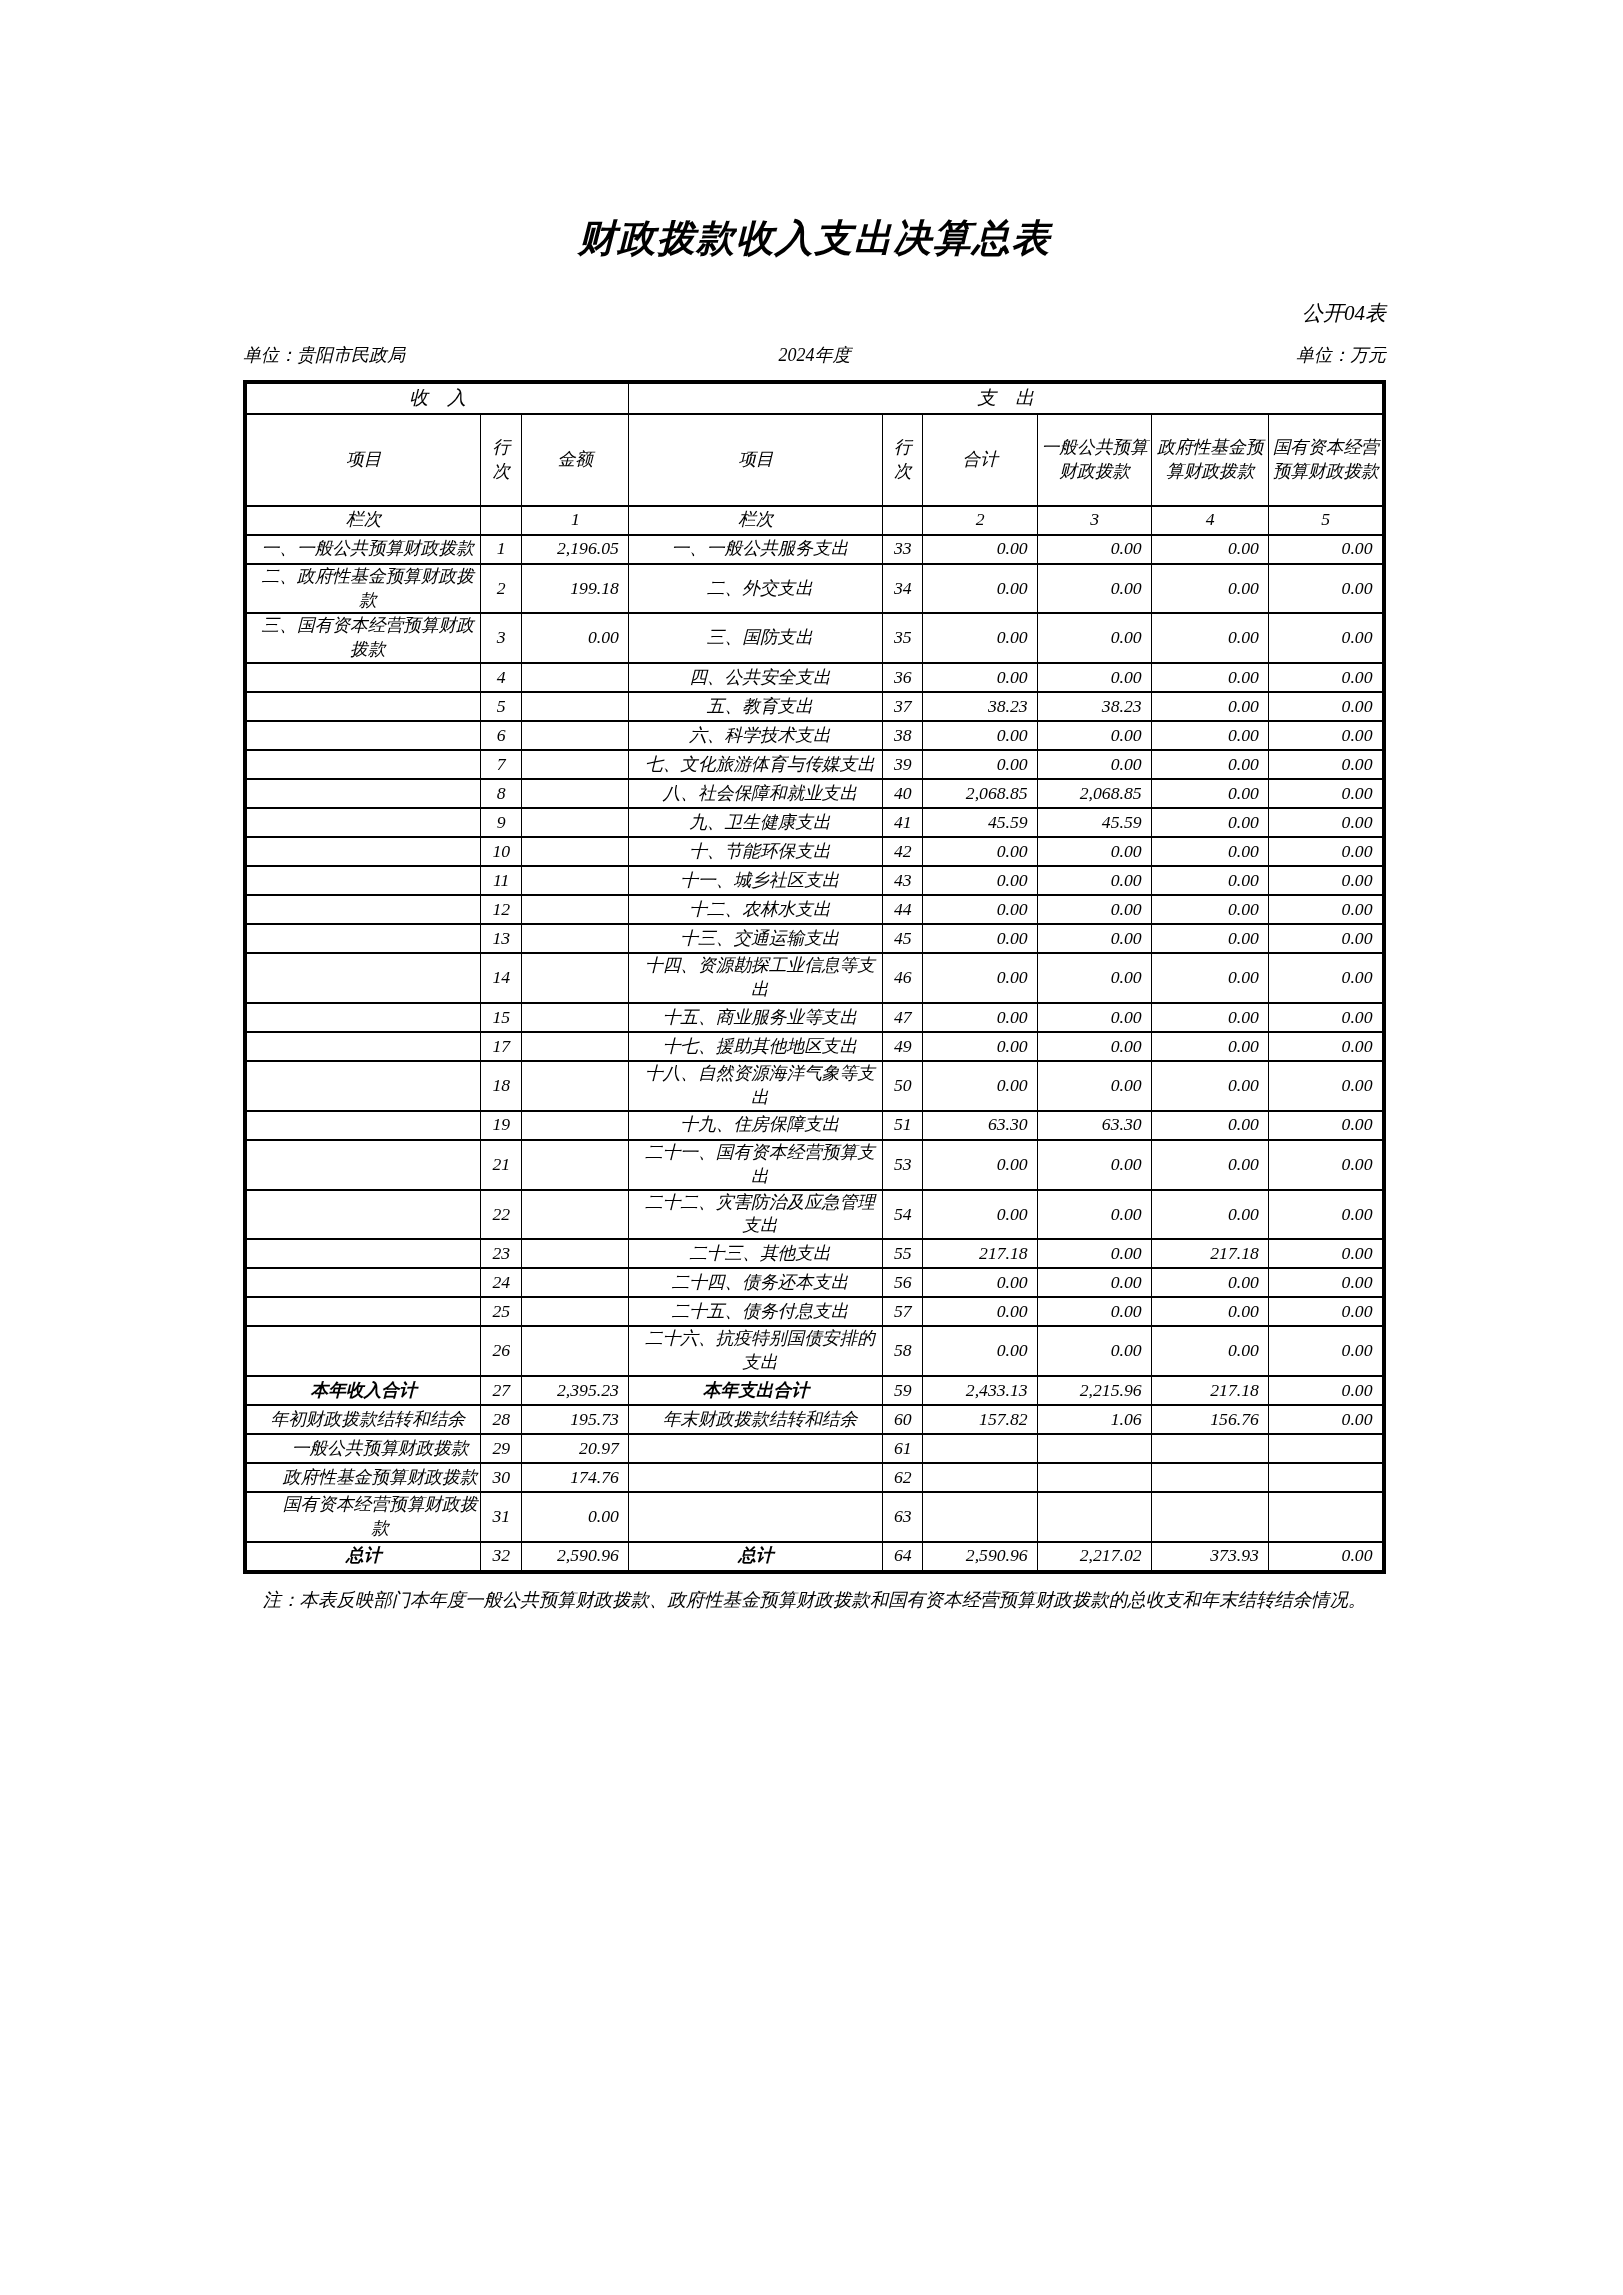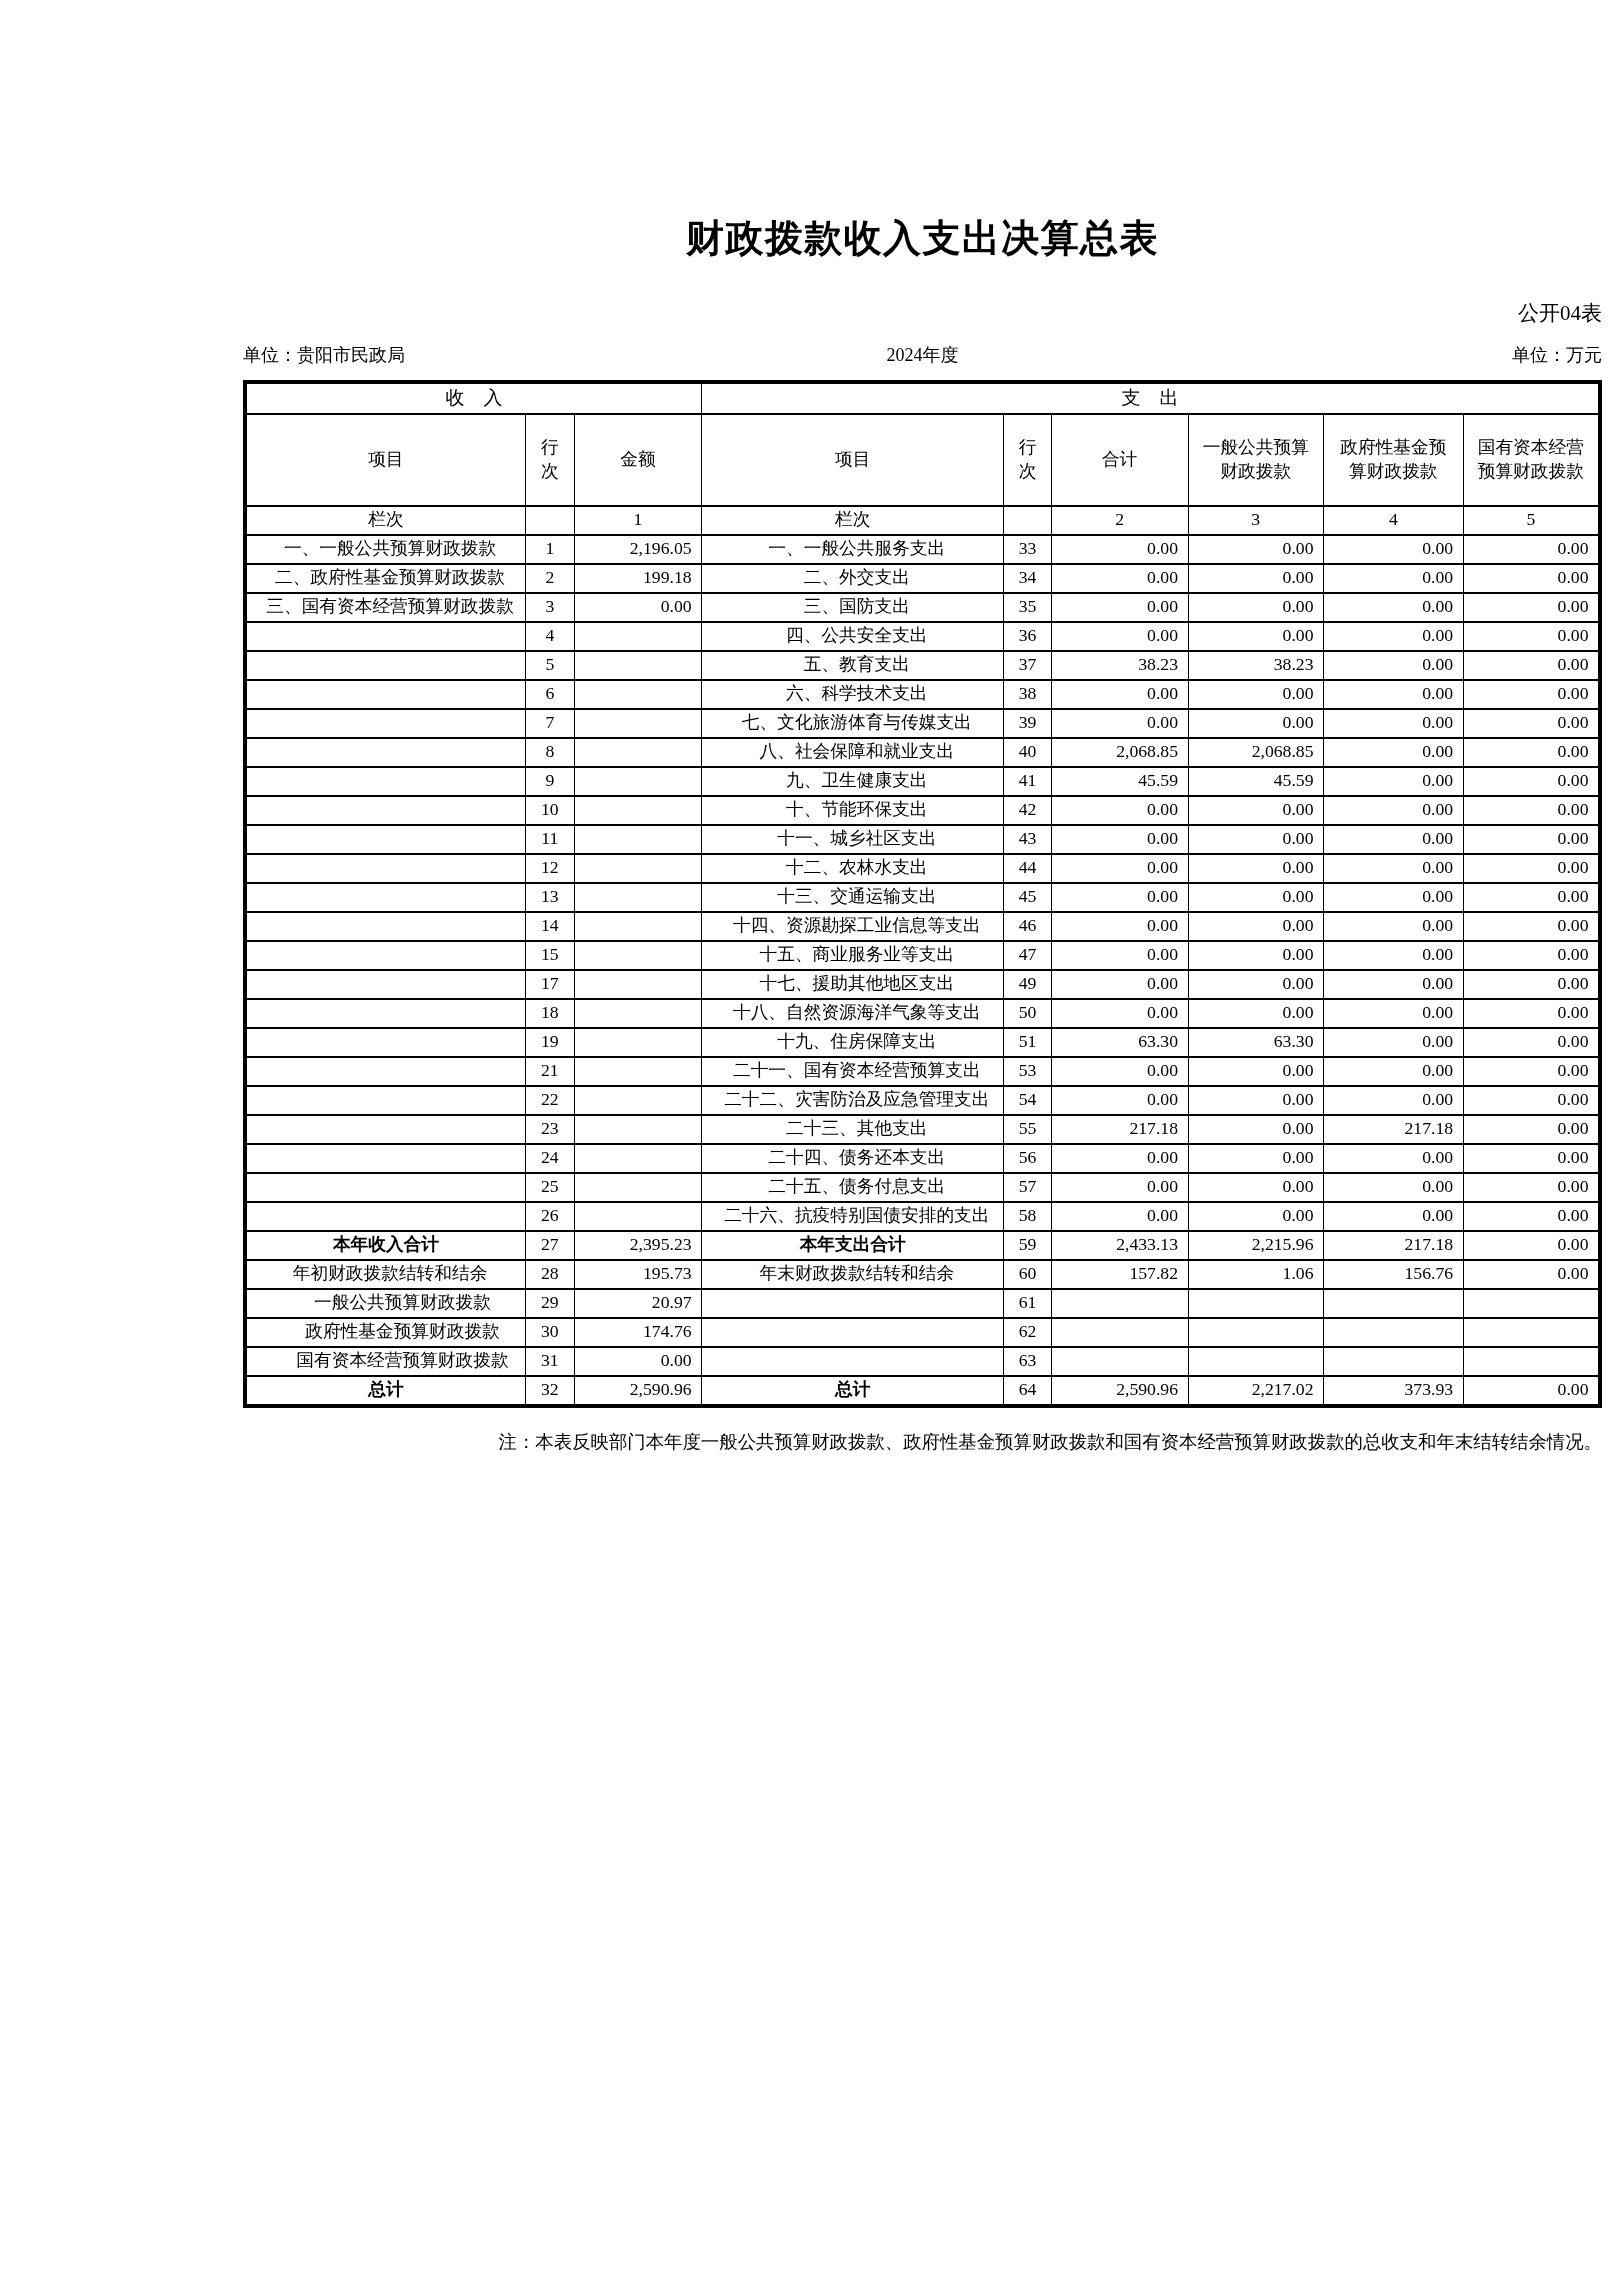--- a/index.html
+++ b/index.html
@@ -2,21 +2,21 @@
 <html style="font-size:11px"><head>
 <meta charset="utf-8">
 <style>
   html,body { margin:0; padding:0; }
   body {
     width:1623px; height:2295px;
     background:#ffffff; color:#000;
     font-family:"Liberation Serif","DejaVu Serif",serif;
     position:relative;
   }
-  .sheet { position:absolute; left:243px; top:0; width:1359px; }
+  .sheet { position:absolute; left:243px; top:0; width:1143px;font-style:italic; }
 
   .title {
     padding-top:213px;
     text-align:center;
     font-family:"Liberation Sans","DejaVu Sans",sans-serif;
     font-weight:bold;
     font-size:38px;
     letter-spacing:1.4px;
   }
   .form-code {
@@ -58,23 +58,23 @@
   tr.index-row td { height:27px;margin-top:7px; }
   tbody tr td     { height:27px; }
 
   .c { text-align:center; }
   .l { text-align:center; padding-left:8.2px !important; }
   .r { text-align:right; padding-right:9.5px !important; }
   .bold { font-weight:bold !important; }
   .indent { padding-left:33px !important; }
 
   .footnote {
-    margin-top:21px;
+    margin-top:13px;
     font-size:18.4px;
-    text-align:right;
+    text-align:center;
   }
 </style>
 </head>
 <body>
 
 <div class="sheet">
 
   <div class="title">财政拨款收入支出决算总表</div>
 
   <div class="form-code">公开04表</div>

